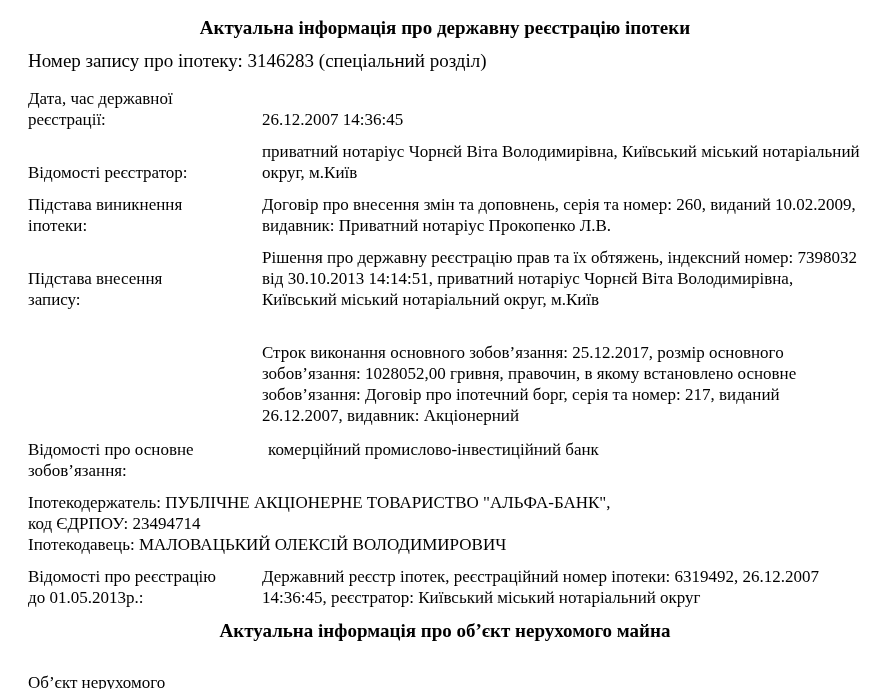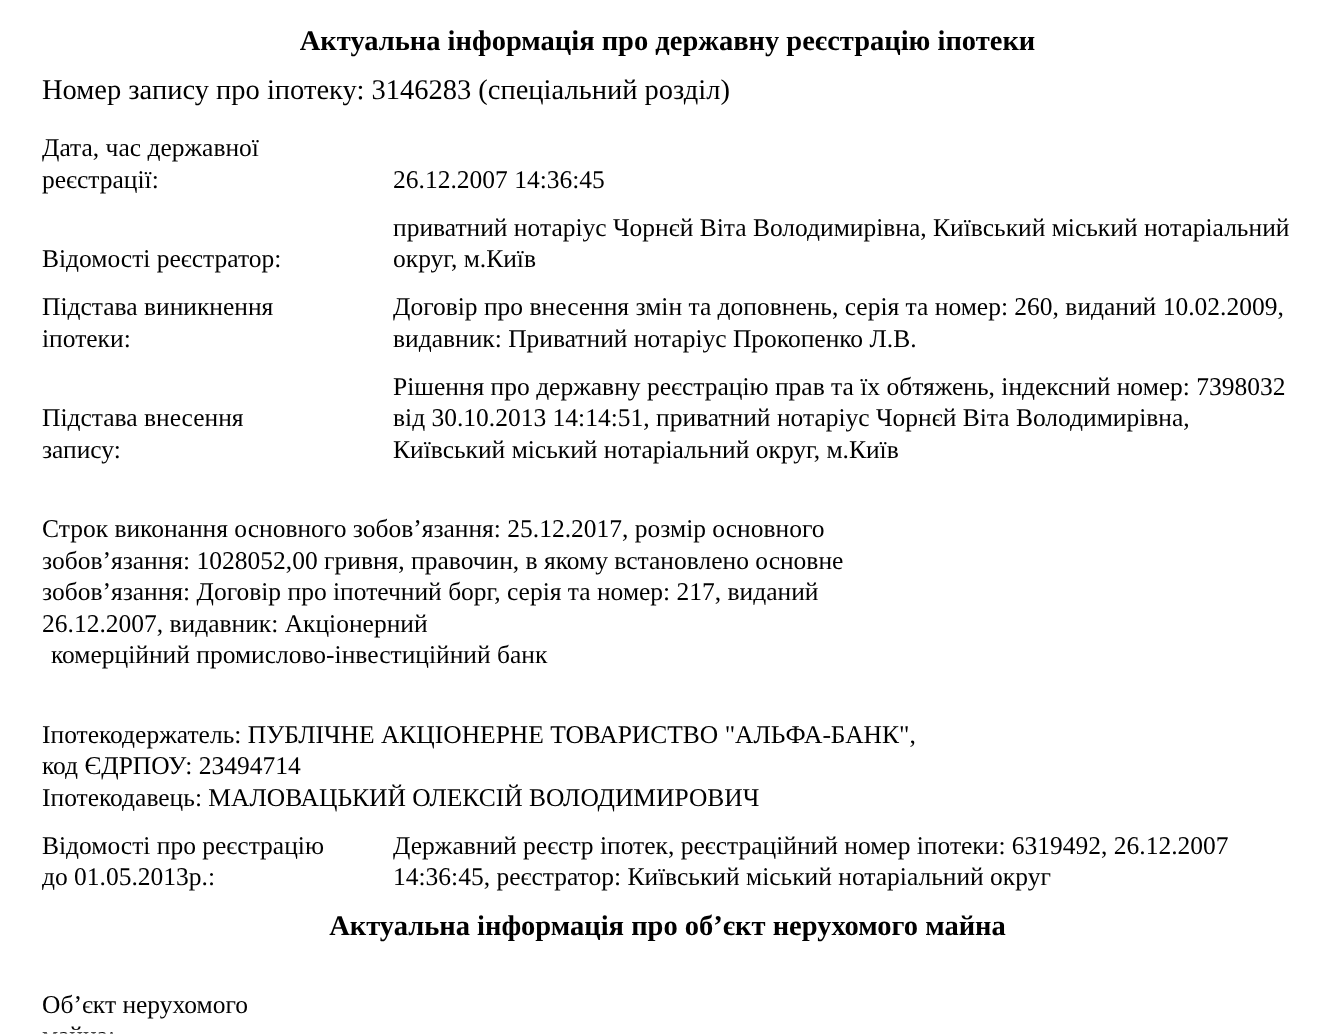--- a/index.html
+++ b/index.html
@@ -49,20 +49,21 @@
   }
   .value {
     flex: 1 1 auto;
     max-width: 598px;
     font-size: 17px;
     line-height: 21px;
     white-space: pre-line;
   }
   .value .continuation {
     display: block;
+    margin-top: 13px;
     margin-left: 6px;
   }
 </style>
 </head>
 <body>
 
 <div class="doc">
 
   <div class="section-title">Актуальна інформація про державну реєстрацію іпотеки</div>
 
@@ -85,20 +86,22 @@
     <div class="value">Договір про внесення змін та доповнень, серія та номер: 260, виданий 10.02.2009, видавник: Приватний нотаріус Прокопенко Л.В.</div>
   </div>
 
   <div class="row">
     <div class="label">Підстава внесення
 запису:</div>
     <div class="value">Рішення про державну реєстрацію прав та їх обтяжень, індексний номер: 7398032 від 30.10.2013 14:14:51, приватний нотаріус Чорнєй Віта Володимирівна, Київський міський нотаріальний округ, м.Київ</div>
   </div>
 
   <div class="row">
+    <div class="label">Відомості про основне
+зобов’язання:</div>
     <div class="value">
       <span>Строк виконання основного зобов’язання: 25.12.2017, розмір основного зобов’язання: 1028052,00 гривня, правочин, в якому встановлено основне зобов’язання: Договір про іпотечний борг, серія та номер: 217, виданий 26.12.2007, видавник: Акціонерний</span>
       <span class="continuation">комерційний промислово-інвестиційний банк</span>
     </div>
   </div>
 
   <div class="row">
     <div class="value">Іпотекодержатель: ПУБЛІЧНЕ АКЦІОНЕРНЕ ТОВАРИСТВО "АЛЬФА-БАНК", код ЄДРПОУ: 23494714
 Іпотекодавець: МАЛОВАЦЬКИЙ ОЛЕКСІЙ ВОЛОДИМИРОВИЧ</div>
   </div>

